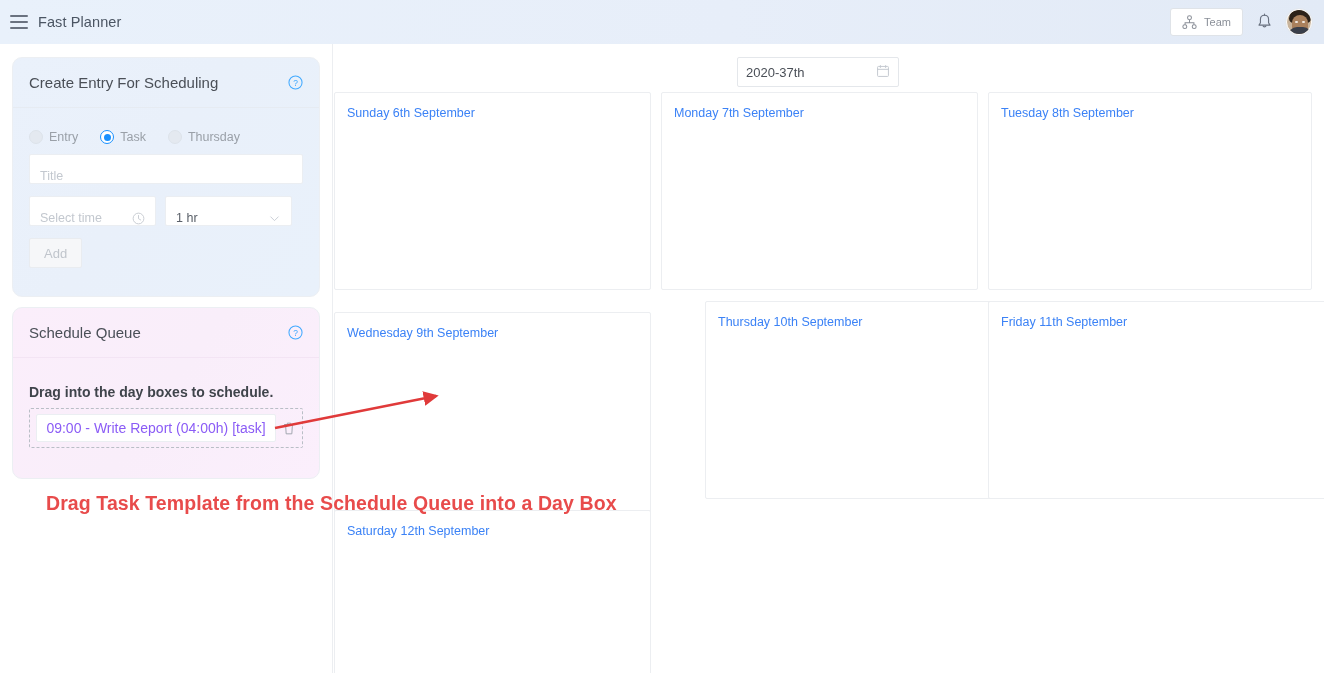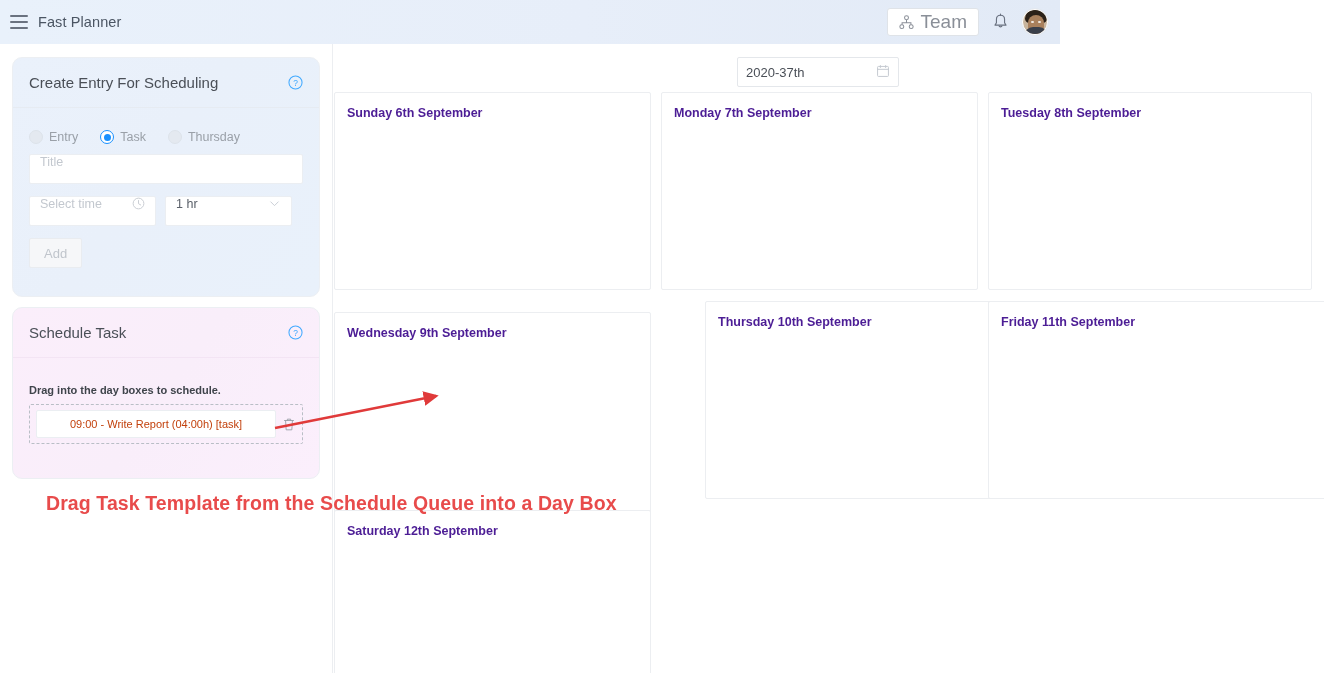--- a/index.html
+++ b/index.html
@@ -7,41 +7,41 @@
     margin: 0; padding: 0;
     width: 1324px; height: 673px;
     background: #ffffff;
     font-family: "Liberation Sans", sans-serif;
     overflow: hidden;
   }
   #app { position: relative; width: 1324px; height: 673px; background:#fff; }
 
   
   .header {
-    position: absolute; left: 0; top: 0; width: 1060px; height: 44px;
+    position: absolute; left: 0; top: 0; width: 1324px; height: 44px;
     background: linear-gradient(90deg, #e9f1fb 0%, #e7eef9 55%, #e2eaf6 100%);
     display: flex; align-items: center;
   }
   .hamburger {
     margin-left: 10px; width: 18px; height: 14px;
     display: flex; flex-direction: column; justify-content: space-between;
     cursor: pointer;
   }
   .hamburger i { display:block; height: 1.6px; background: #6a7280; border-radius: 1px; }
   .app-title {
     margin-left: 10px; font-size: 14.5px; color: #4b5563; letter-spacing: .1px;
   }
   .header-right {
     margin-left: auto; display: flex; align-items: center; gap: 13px; margin-right: 12px;
   }
   .team-btn {
     display: flex; align-items: center; gap: 7px;
     background: #ffffff; border: 1px solid #dfe3e8; border-radius: 3px;
     height: 28px; padding: 0 11px; cursor: pointer;
-    font-size: 19px; color: #8a8f98;
+    font-size: 11px; color: #8a8f98;
   }
   .bell { width: 17px; height: 19px; cursor: pointer; }
   .avatar {
     width: 26px; height: 26px; border-radius: 50%; overflow: hidden;
     background: #c8b49c; position: relative; border: 1px solid #ffffff;
     box-shadow: 0 0 0 1px #e2e8f0;
   }
   .avatar .hair {
     position:absolute; left:2px; top:0px; width:22px; height:13px;
     background:#2b2118; border-radius: 11px 11px 6px 6px;
@@ -92,69 +92,69 @@
   }
   .radio.checked .dot { background: #ffffff; border: 1px solid #1890ff; }
   .radio.checked .dot::after {
     content:""; width: 7px; height: 7px; border-radius: 50%; background: #1890ff;
   }
   .radio span { font-size: 12.5px; color: #9aa0a8; }
 
   .field {
     width: 100%; height: 30px; background: #ffffff;
     border: 1px solid #ebeef2; border-radius: 2px;
-    display: flex; align-items: flex-start; padding: 0 10px;
+    display: flex; align-items: flex-end; padding: 0 10px;
     font-size: 12.5px; color: #c3c8cf; margin-bottom: 12px;
   }
   .row2 { display: flex; gap: 9px; margin-bottom: 12px; }
   .field.half { width: 127px; margin-bottom: 0; }
   .field .sfx { margin-left: auto; display:flex; align-items:center; }
   .field .val { color: #5a6069; }
   .add-btn {
     height: 30px; padding: 0 14px; background: #f6f7f9;
     border: 1px solid #e9ecf0; border-radius: 2px;
     font-size: 13px; color: #c0c5cc; cursor: pointer;
     display: inline-flex; align-items: center;
   }
 
   .panel-queue {
     left: 12px; top: 307px; width: 308px; height: 172px;
     background: linear-gradient(125deg, #fbeefb 0%, #f9eefa 50%, #fbeffc 100%);
   }
   .panel-queue .panel-head { border-bottom: 1px solid #f3e4f4; }
   .queue-hint {
-    font-size: 11px; color: #3f444b; padding: 0 16px; margin-top: 26px; font-weight: bold;
+    font-size: 14px; color: #3f444b; padding: 0 16px; margin-top: 26px; font-weight: bold;
   }
   .queue-item-wrap {
     margin: 8px 16px 0 16px; border: 1px dashed #b9bec6;
     border-radius: 2px; height: 40px; display: flex; align-items: center;
     padding: 0 6px; cursor: grab;
   }
   .queue-item {
     flex: 1; height: 28px; background: #ffffff; border: 1px solid #ebeef2;
     border-radius: 2px; display: flex; align-items: center; justify-content: center;
-    font-size: 11px; color: #c2410c;
+    font-size: 14px; color: #8b5cf6;
   }
   .trash { width: 14px; height: 15px; margin-left: 6px; cursor: pointer; }
 
   
   .weekpicker {
     position: absolute; left: 737px; top: 57px; width: 162px; height: 30px;
     background: #ffffff; border: 1px solid #e4e7eb; border-radius: 2px;
     display: flex; align-items: center; padding: 0 8px;
     font-size: 13px; color: #4a4f57; cursor: pointer;
   }
   .weekpicker .cal { margin-left: auto; }
 
   .day-card {
     position: absolute; background: #ffffff;
     border: 1px solid #eceef1; border-radius: 2px;
   }
   .day-title {
-    font-size: 12.5px; font-weight: bold; color: #4c1d95;
+    font-size: 12.5px; font-weight: normal; color: #3b82f6;
     padding: 13px 0 0 12px;
   }
 
   
   .annotation-text {
     position: absolute; left: 46px; top: 492px;
     font-size: 19.5px; font-weight: bold; color: #e84b4b;
     white-space: nowrap; letter-spacing: .1px;
   }
   .arrow-svg { position: absolute; left: 260px; top: 380px; }
@@ -249,21 +249,21 @@
           </span>
         </div>
       </div>
 
       <button class="add-btn">Add</button>
     </div>
   </div>
 
   <div class="panel panel-queue">
     <div class="panel-head">
-      <div class="panel-title">Schedule Task</div>
+      <div class="panel-title">Schedule Queue</div>
       <svg class="help-icon" viewBox="0 0 16 16">
         <circle cx="8" cy="8" r="7" fill="none" stroke="#40a9ff" stroke-width="1.1"></circle>
         <text x="8" y="11.4" font-size="9" fill="#40a9ff" text-anchor="middle" font-family="Liberation Sans, sans-serif">?</text>
       </svg>
     </div>
 
     <div class="queue-hint">Drag into the day boxes to schedule.</div>
 
     <div class="queue-item-wrap">
       <div class="queue-item">09:00 - Write Report (04:00h) [task]</div>

